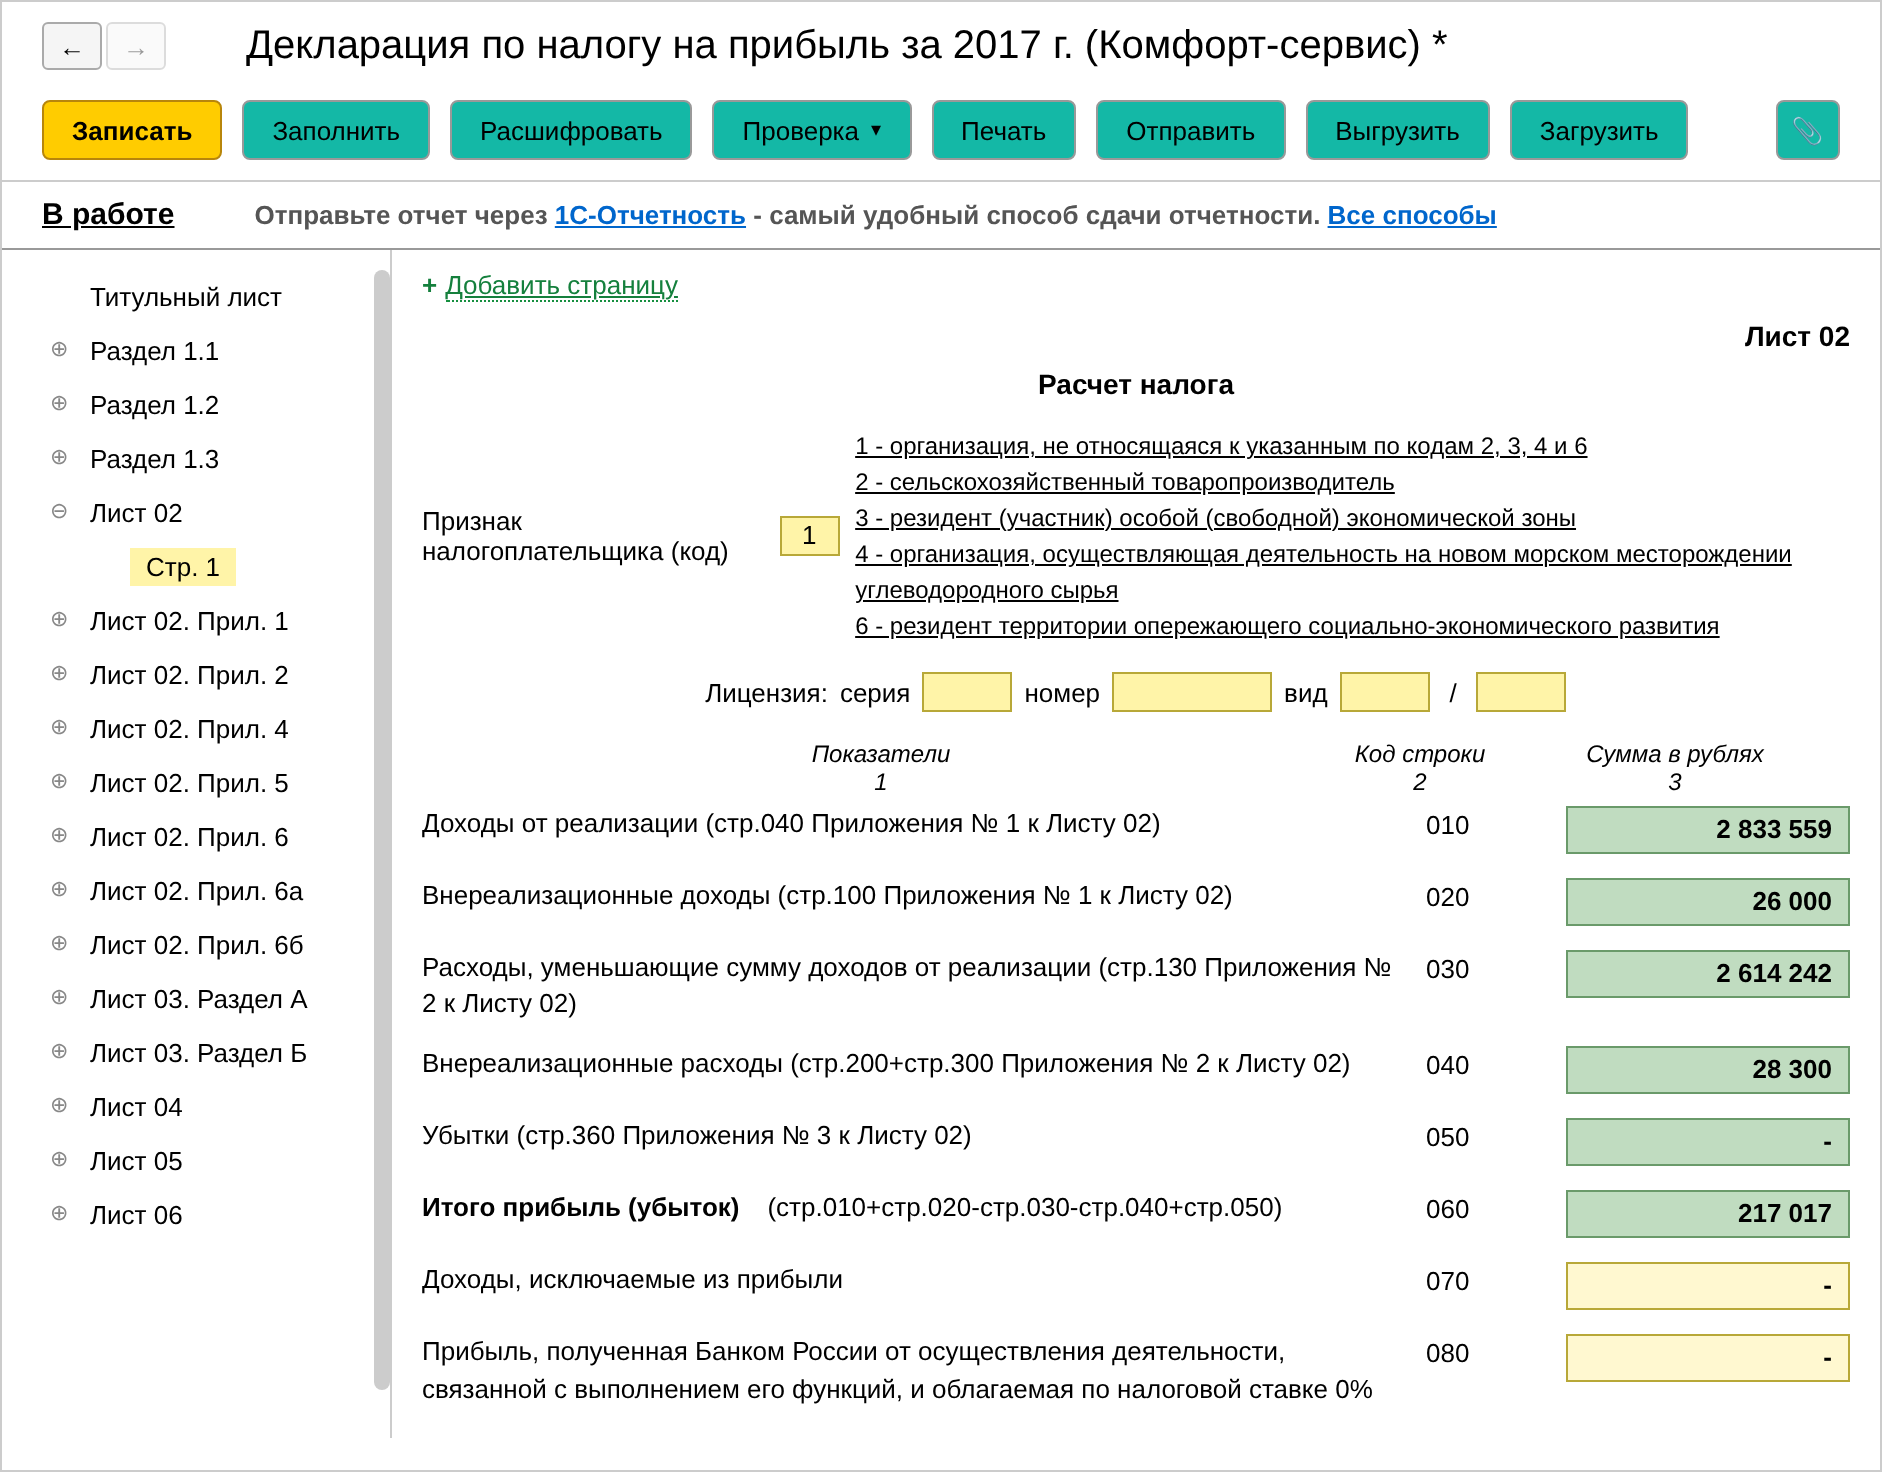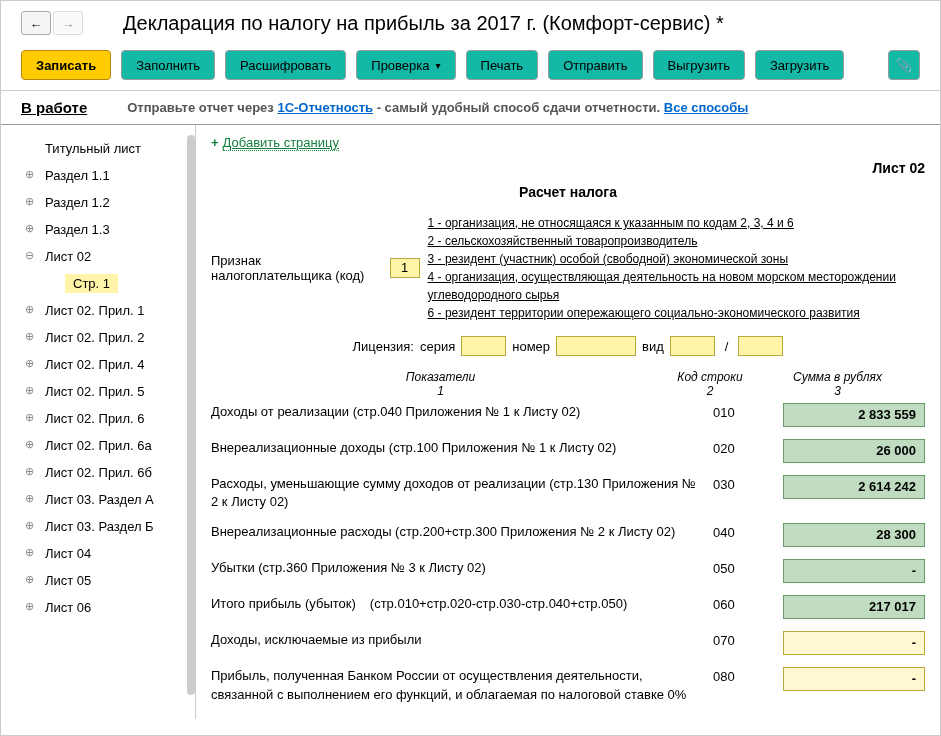--- a/index.html
+++ b/index.html
@@ -174,21 +174,21 @@
             </div>
           </div>
           <div class="data-row">
             <div class="data-label">Убытки (стр.360 Приложения № 3 к Листу 02)</div>
             <div class="data-code">050</div>
             <div class="data-val">
               <div class="val-box val-green">-</div>
             </div>
           </div>
           <div class="data-row">
-            <div class="data-label bold"><span style="font-weight: normal; margin-top: 48px;">Итого прибыль (убыток)</span><span style="font-weight: normal; margin-left: 14px;">(стр.010+стр.020-стр.030-стр.040+стр.050)</span></div>
+            <div class="data-label bold"><span style="font-weight: bold; margin-top: 48px;">Итого прибыль (убыток)</span><span style="font-weight: normal; margin-left: 14px;">(стр.010+стр.020-стр.030-стр.040+стр.050)</span></div>
             <div class="data-code">060</div>
             <div class="data-val">
               <div class="val-box val-green">217 017</div>
             </div>
           </div>
           <div class="data-row">
             <div class="data-label">Доходы, исключаемые из прибыли</div>
             <div class="data-code">070</div>
             <div class="data-val">
               <div class="val-box val-yellow">-</div>

